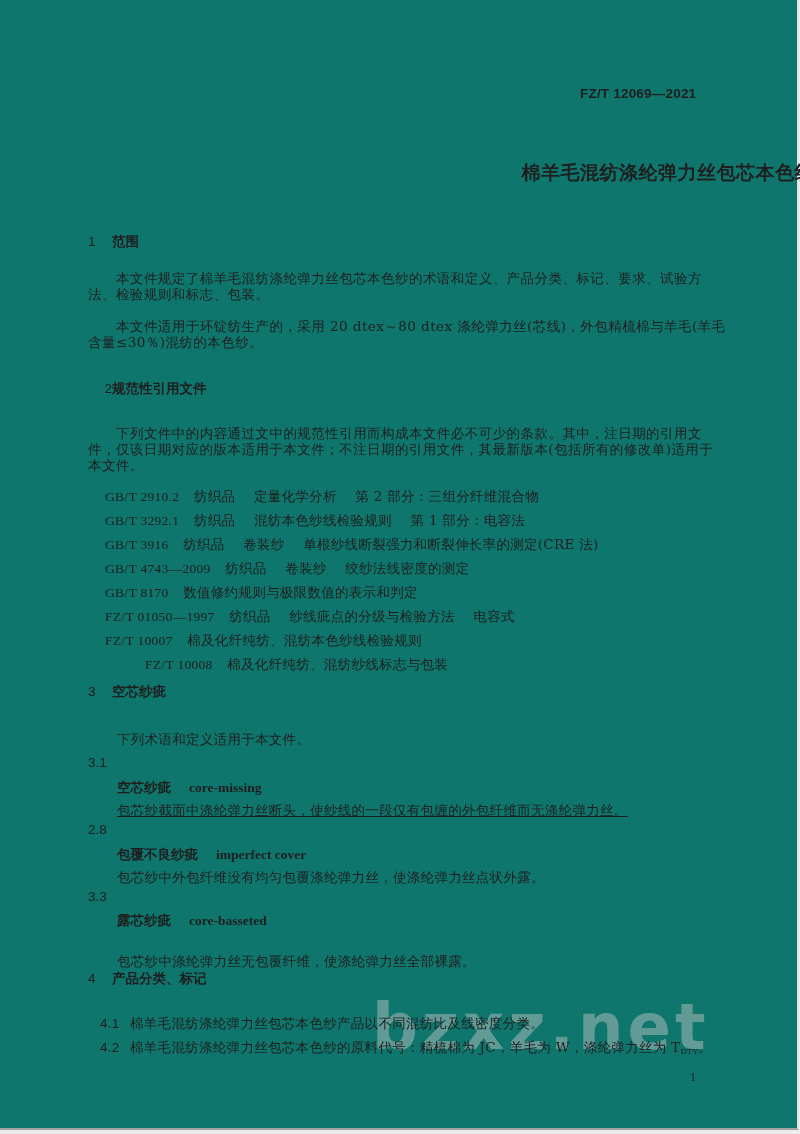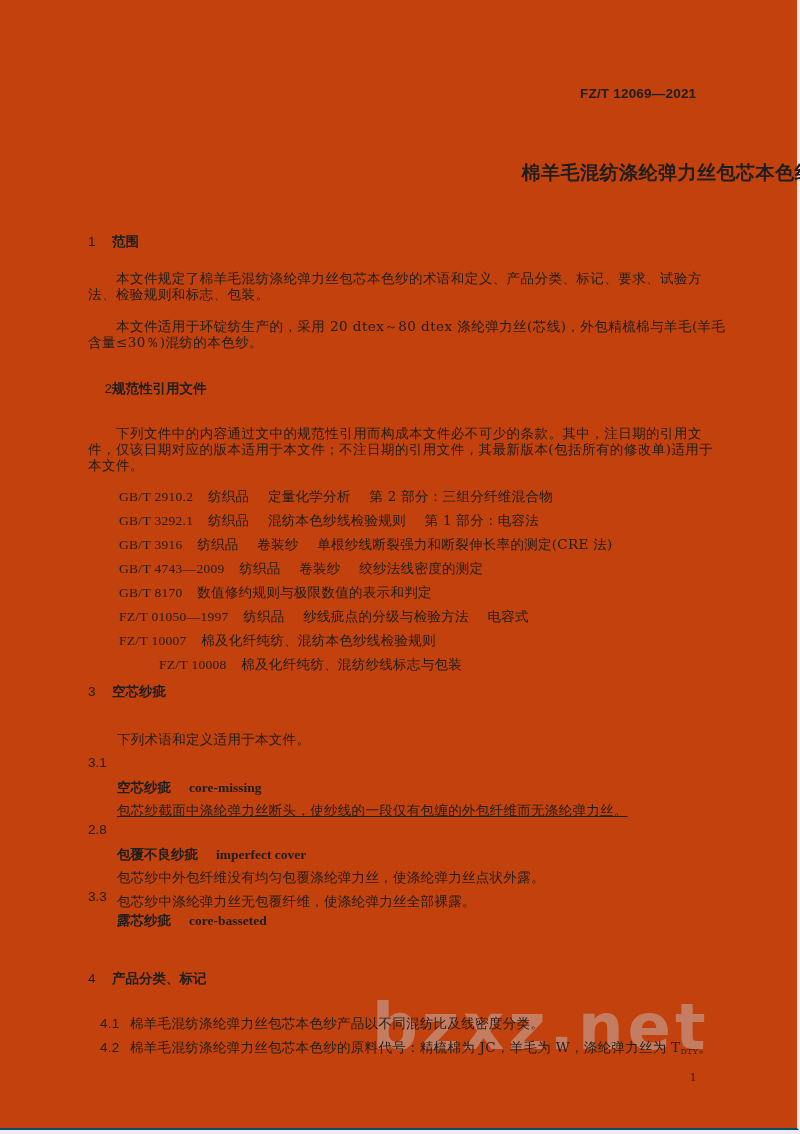--- a/index.html
+++ b/index.html
@@ -4,40 +4,40 @@
   <style>
     html, body { margin: 0; padding: 0; }
     body {
       width: 800px; height: 1134px; background: #ececec;
       position: relative; overflow: hidden;
       font-family: "DejaVu Serif", "Liberation Serif", serif;
       color: #1e1e1e;
     }
     .page {
       position: absolute; left: 0; top: 0; width: 797px; height: 1128px;
-      background: #c2410c;
-      border-right: 2px solid #e4e4e4; border-bottom: 2px solid #0c4a6e;
+      background: #0f766e;
+      border-right: 2px solid #e4e4e4; border-bottom: 2px solid #a3a3a3;
     }
     .abs { position: absolute; white-space: nowrap; }
     .code {
       left: 580px; top: 86px; font-size: 13.5px; font-weight: bold;
       font-family: "Liberation Sans", sans-serif; letter-spacing: 0.2px;
     }
     .title {
       left: 14px; width: 800px; text-align: right; top: 160px;
       font-size: 19px; font-weight: bold; font-family: "DejaVu Sans", sans-serif;
       letter-spacing: 0.5px;
     }
     .h {
       left: 88px; font-size: 13.5px; font-weight: bold;
       font-family: "DejaVu Sans", sans-serif;
     }
     .h .num { display: inline-block; width: 24px; font-weight: normal; font-family: "Liberation Sans", sans-serif; }
     .para { position: absolute; left: 88px; width: 638px; font-size: 13.5px; line-height: 16px; letter-spacing: 0.45px; text-indent: 28px; }
-    .ref { left: 119px; font-size: 13.5px; letter-spacing: 0.3px; text-align: center; }
+    .ref { left: 105px; font-size: 13.5px; letter-spacing: 0.3px; text-align: center; }
     .ref .rcode { font-family: "Liberation Serif", serif; margin-right: 10px; }
     .ref .seg { margin-right: 14px; }
     .clause { left: 88px; font-size: 13.5px; font-family: "Liberation Sans", sans-serif; }
     .term { left: 117px; font-size: 13.5px; font-weight: bold; font-family: "DejaVu Sans", sans-serif; }
     .term .en { font-family: "Liberation Serif", serif; margin-left: 18px; }
     .def { left: 117px; font-size: 13.5px; letter-spacing: 0.3px; }
     .item { left: 100px; font-size: 13.5px; letter-spacing: 0.3px; }
     .item .inum { display: inline-block; width: 30px; font-family: "Liberation Sans", sans-serif; }
     .sub { font-size: 8px; vertical-align: -2px; }
     .pageno { left: 690px; top: 1070px; font-size: 12px; font-family: "Liberation Serif", serif; }
@@ -124,21 +124,21 @@
   <div class="abs clause" style="top:822px;">2.8</div>
   <div class="abs term" style="top:846px;">
     <span>包覆不良纱疵</span><span class="en">imperfect cover</span>
   </div>
   <div class="abs def" style="top:869px;">包芯纱中外包纤维没有均匀包覆涤纶弹力丝，使涤纶弹力丝点状外露。</div>
 
   <div class="abs clause" style="top:889px;">3.3</div>
   <div class="abs term" style="top:912px;">
     <span>露芯纱疵</span><span class="en">core-basseted</span>
   </div>
-  <div class="abs def" style="top:893px;text-align:center;">包芯纱中涤纶弹力丝无包覆纤维，使涤纶弹力丝全部裸露。</div>
+  <div class="abs def" style="top:953px;text-align:center;">包芯纱中涤纶弹力丝无包覆纤维，使涤纶弹力丝全部裸露。</div>
 
   <div class="abs h" style="top:970px;">
     <span class="num">4</span><span>产品分类、标记</span>
   </div>
 
   <div class="abs watermark">bzxz.net</div>
 
   <div class="abs item" style="top:1015px;">
     <span class="inum">4.1</span><span>棉羊毛混纺涤纶弹力丝包芯本色纱产品以不同混纺比及线密度分类。</span>
   </div>

